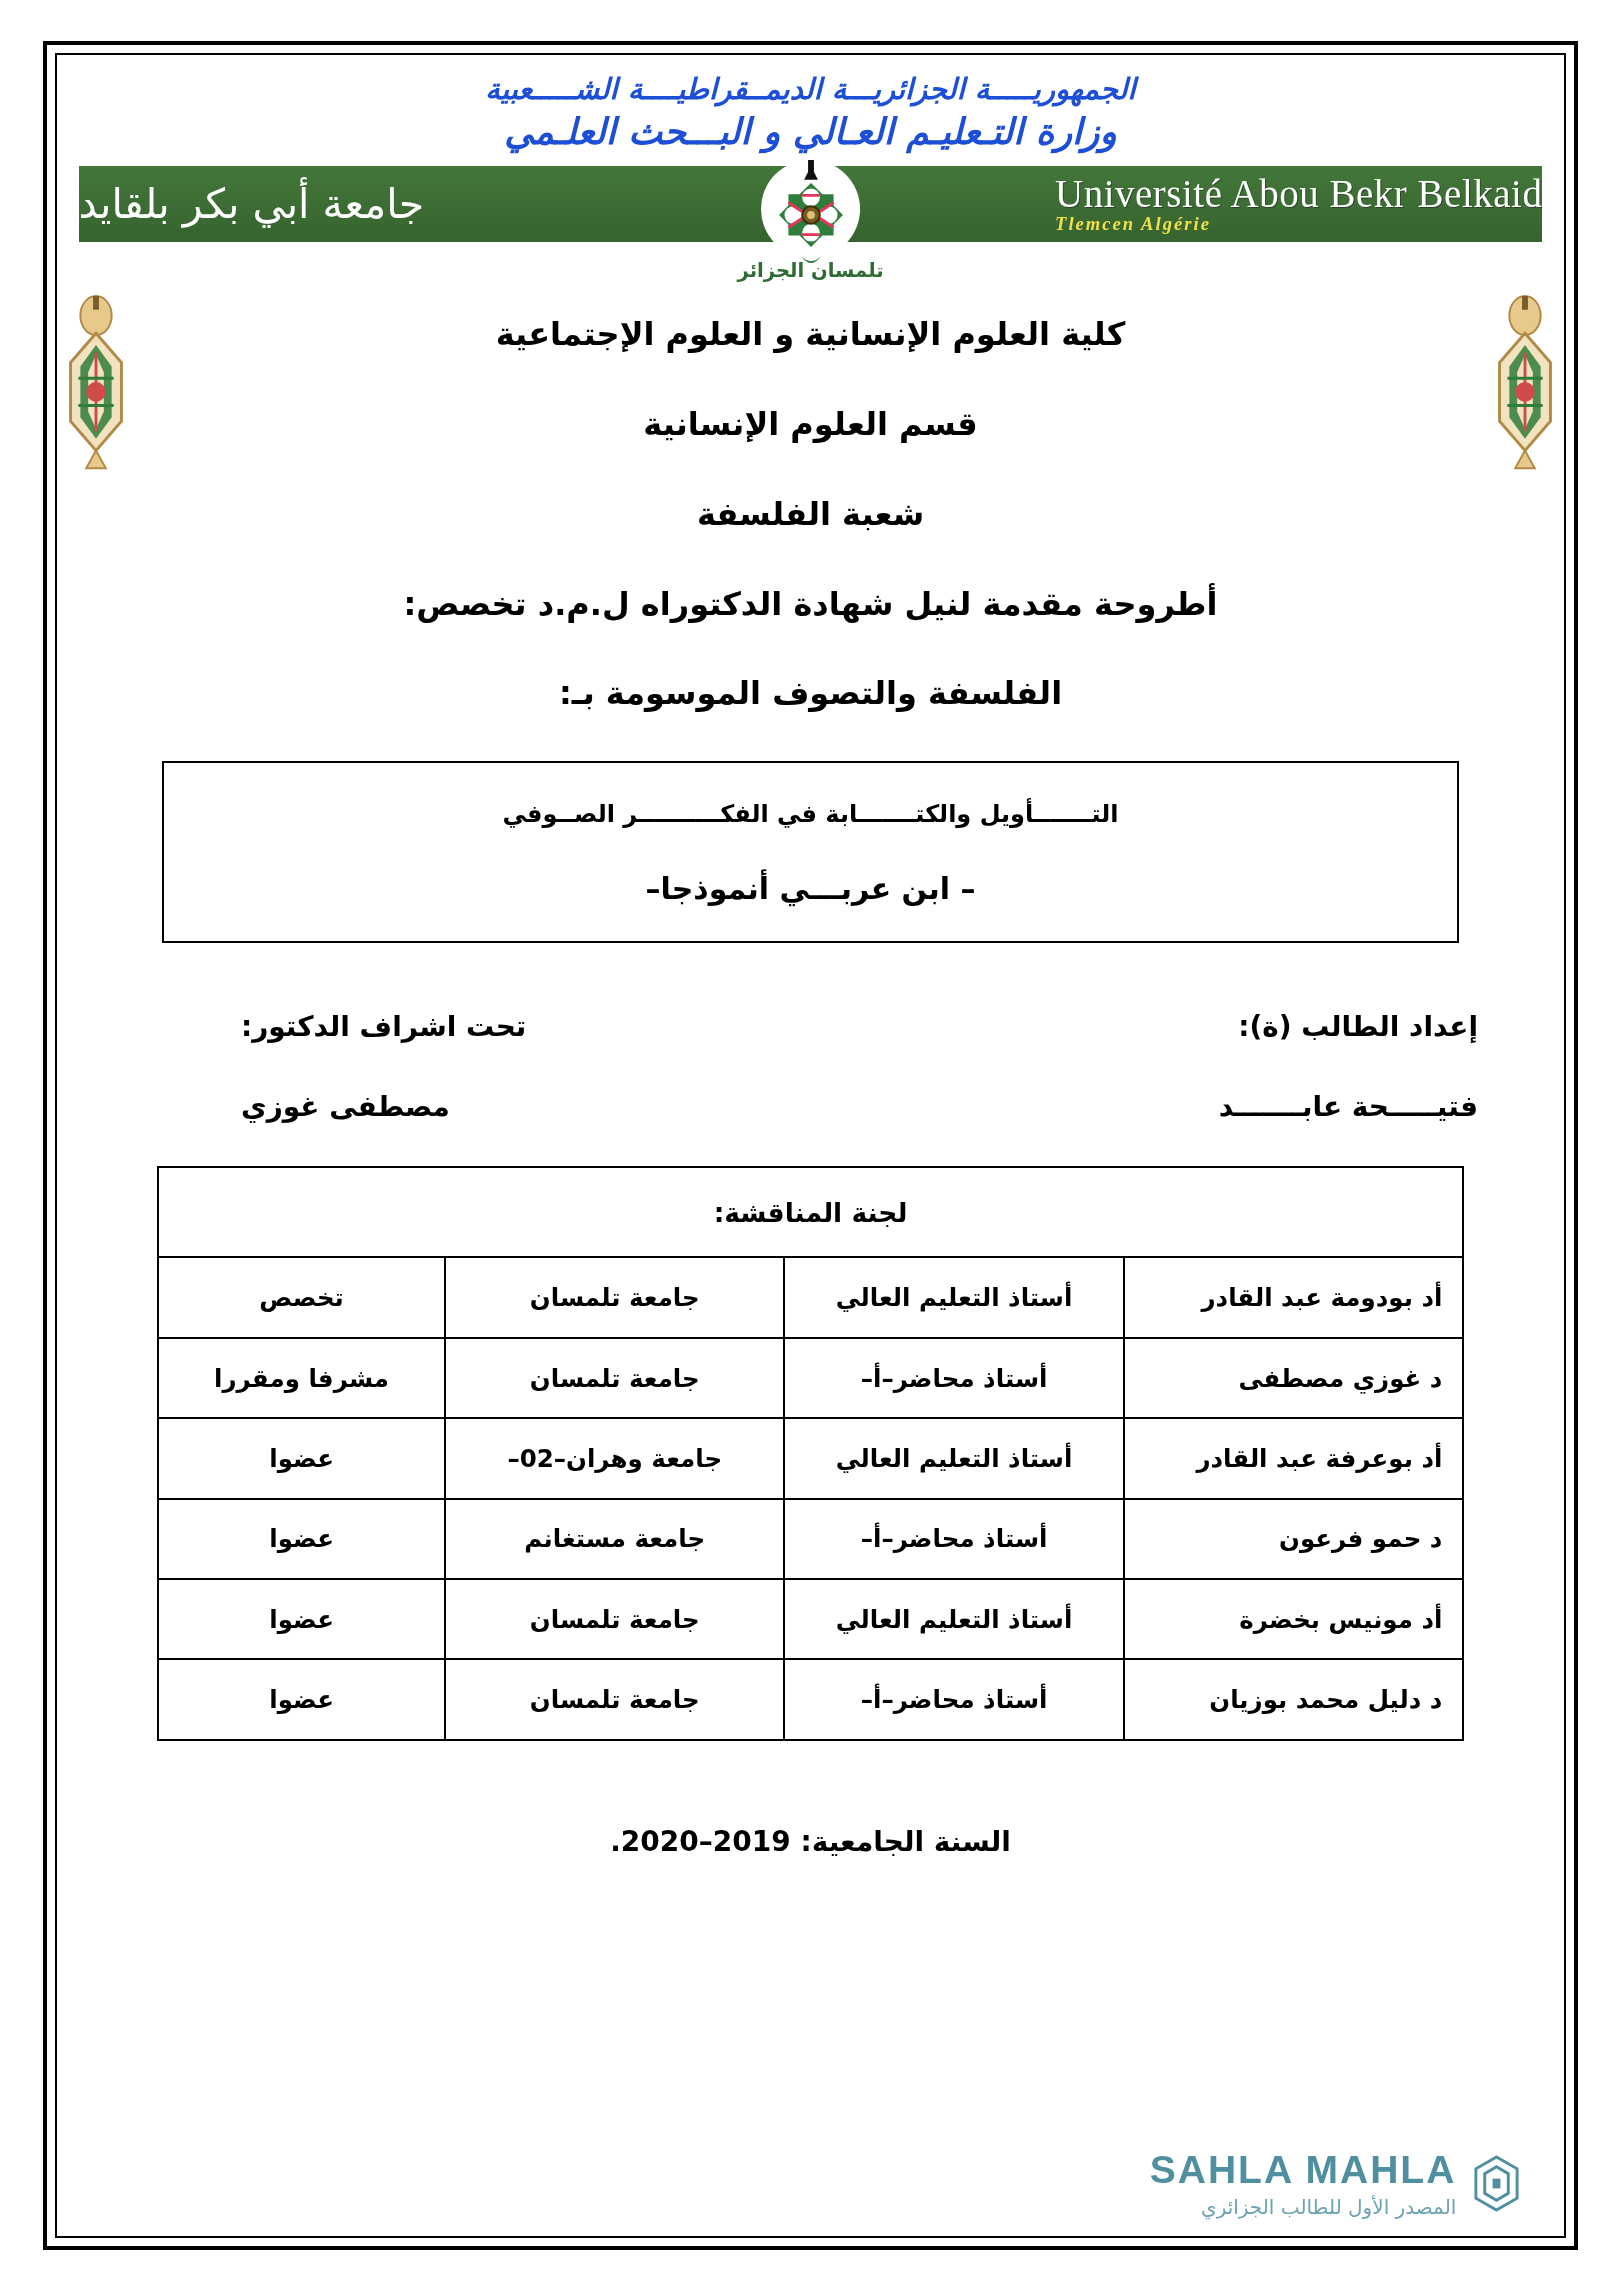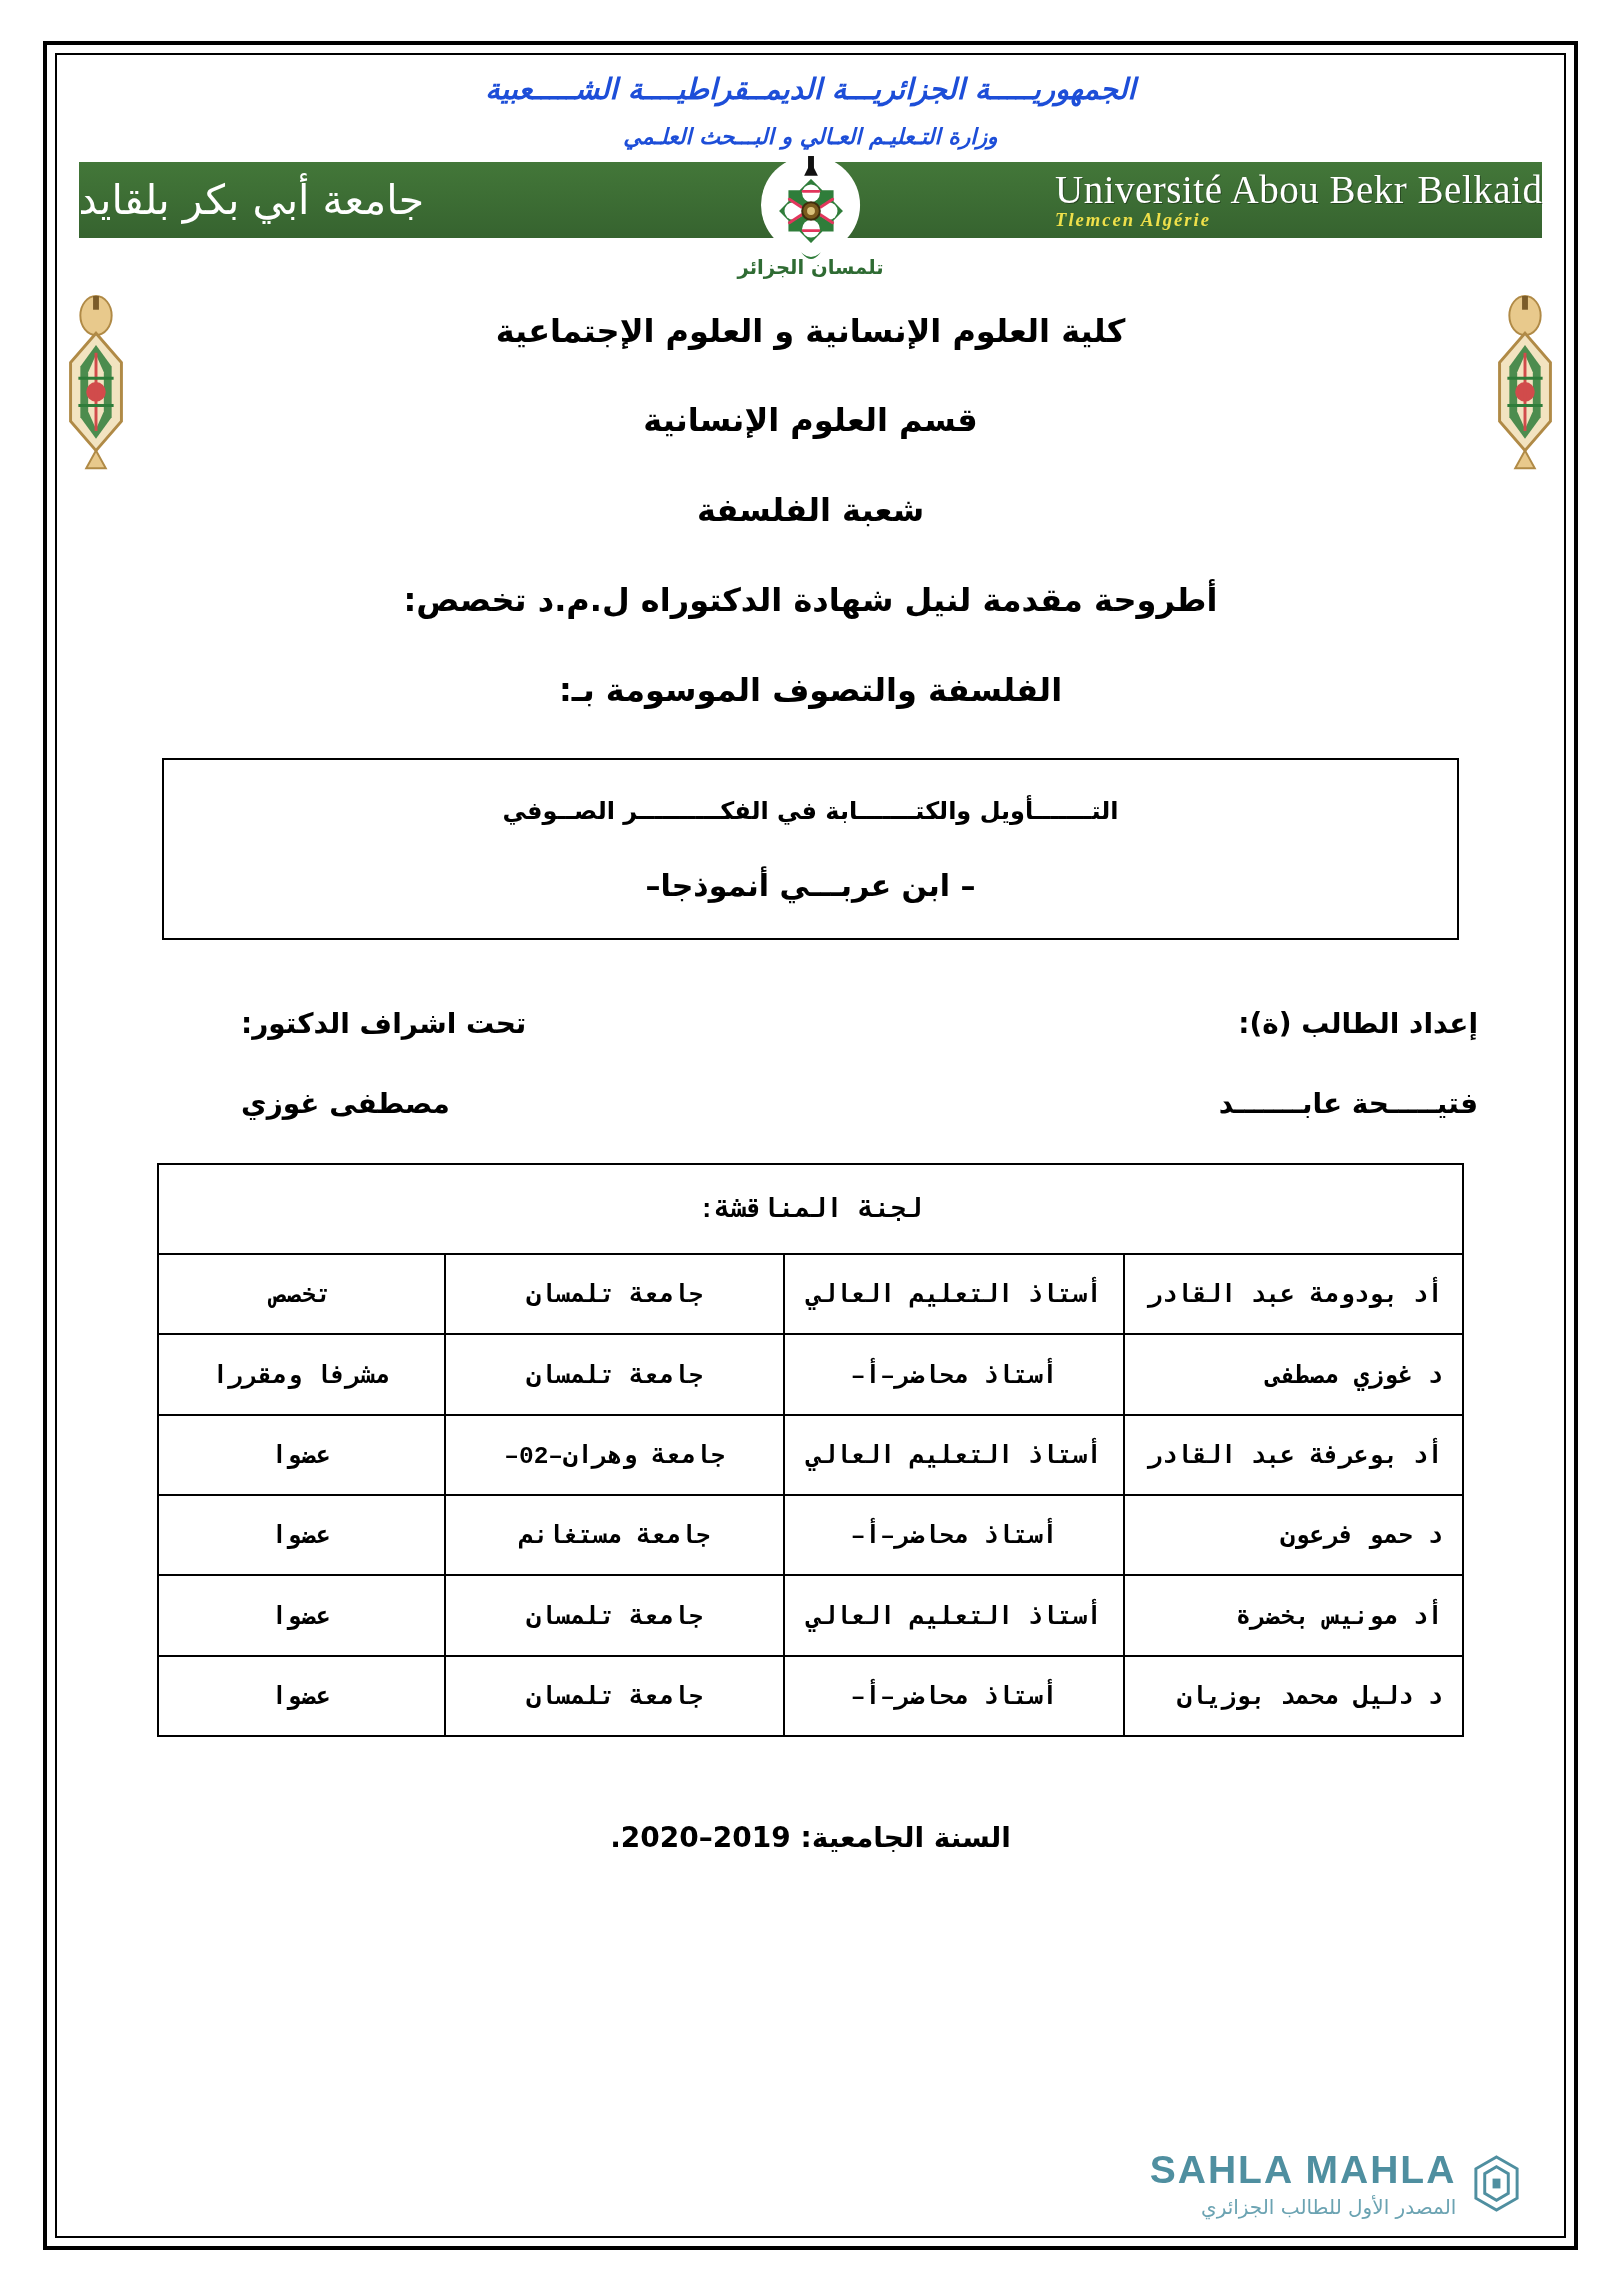--- a/index.html
+++ b/index.html
@@ -56,24 +56,24 @@
     font-style: italic;
     line-height: 1.25;
     direction: rtl;
   }
   .ministry .line1 {
     font-size: 29px;
     letter-spacing: 1px;
     white-space: nowrap;
   }
   .ministry .line2 {
-    font-size: 22px;
+    font-size: 36px;
     letter-spacing: 2px;
     white-space: nowrap;
-    margin-top: 16px;
+    margin-top: 2px;
   }
 
   
   .banner {
     position: relative;
     margin: 11.8px 19.6px 0 19.6px;
     height: 76px;
     background: #3a6b34;
     background-image: linear-gradient(180deg, #437739 0%, #36632f 100%);
     display: flex;
@@ -228,21 +228,20 @@
     color: #000;
   }
   .jury td, .jury th {
     border: 2px solid #000;
     padding: 13.7px 11.8px;
     text-align: center;
     font-size: 24.5px;
     font-weight: bold;
     vertical-align: middle;
     height: 51px;
-    font-family: Liberation Mono, monospace;
   }
   .jury .caption-cell {
     border: 2px solid #000;
     font-size: 26.5px;
     height: 61px;
   }
   .jury td.name { text-align: right; padding-right: 19.6px; width: 26%; }
   .jury td.rank { width: 26%; border-radius: 26px; }
   .jury td.univ { width: 26%; }
   .jury td.role { width: 22%; }

